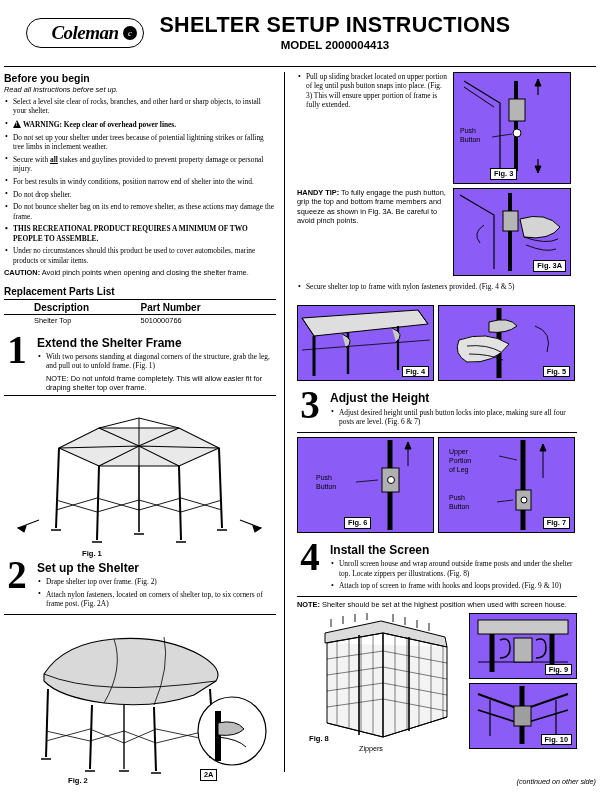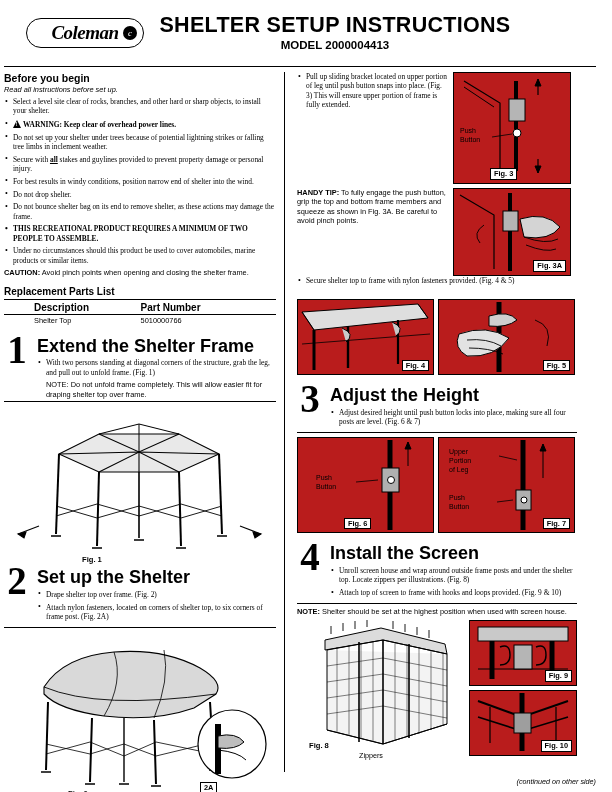--- a/index.html
+++ b/index.html
@@ -98,27 +98,27 @@
   .parts-c2 { width:52%; padding-left:6px !important; }
 
   
   .step { display:flex; align-items:flex-start; margin-top:9px; }
   .step-num {
     font-family:"Liberation Serif", serif;
     font-size:39px; font-weight:bold; line-height:0.78;
     margin-right:7px; width:26px; text-align:center;
   }
   .step-body { flex:1; padding-top:2px; }
-  .step-title { font-size:18px; font-weight:bold; line-height:1.05; margin-bottom:3px; }
+  .step-title { font-size:12px; font-weight:bold; line-height:1.05; margin-bottom:3px; }
   .step-sep { border-top:1.3px solid #000; margin-top:2px; }
 
   .note-line { font-size:7.4px; line-height:1.25; }
 
   
-  .figbox { border:1px solid #000; position:relative; background:#b91c1c; }
+  .figbox { border:1px solid #000; position:relative; background:#8b5cf6; }
   .figlabel {
     position:absolute; background:#fff; border:1px solid #000;
     font-size:7.4px; font-weight:bold; padding:0 3px; line-height:1.3;
   }
   .figcap { font-size:7.6px; font-weight:bold; }
 
   .sidebar-code {
     position:absolute; left:-10px; top:330px;
     transform:rotate(-90deg); transform-origin:left top;
     font-size:6px; letter-spacing:0.5px;
@@ -321,21 +321,21 @@
               <path d="M66 30 Q92 22 106 38 Q96 52 70 48 Z" fill="#d4d4d4" stroke="#000"></path>
               <path d="M70 48 Q92 56 104 50" stroke-width="0.9"></path>
               <path d="M72 56 Q92 64 102 60" stroke-width="0.9"></path>
               <path d="M30 36 Q18 44 26 54" stroke-width="0.9"></path>
             </g>
           </svg>
           <div class="figlabel" style="right:4px; bottom:3px;">Fig. 3A</div>
         </div>
       </div>
 
-      <ul class="bullets" style="margin-top:0;">
+      <ul class="bullets" style="margin-top:6px;">
         <li>Secure shelter top to frame with nylon fasteners provided. (Fig. 4 &amp; 5)</li>
       </ul>
 
       <div style="display:flex; gap:4px; margin-top:14px;">
         <div class="figbox" style="width:137px; height:76px;">
           <svg width="135" height="74" viewBox="0 0 135 74">
             <g stroke="#000" fill="none" stroke-width="1">
               <path d="M4 12 L120 4 L130 18 L16 30 Z" fill="#dedede"></path>
               <path d="M16 30 L16 70" stroke-width="3"></path>
               <path d="M50 26 L50 68" stroke-width="2.4"></path>

